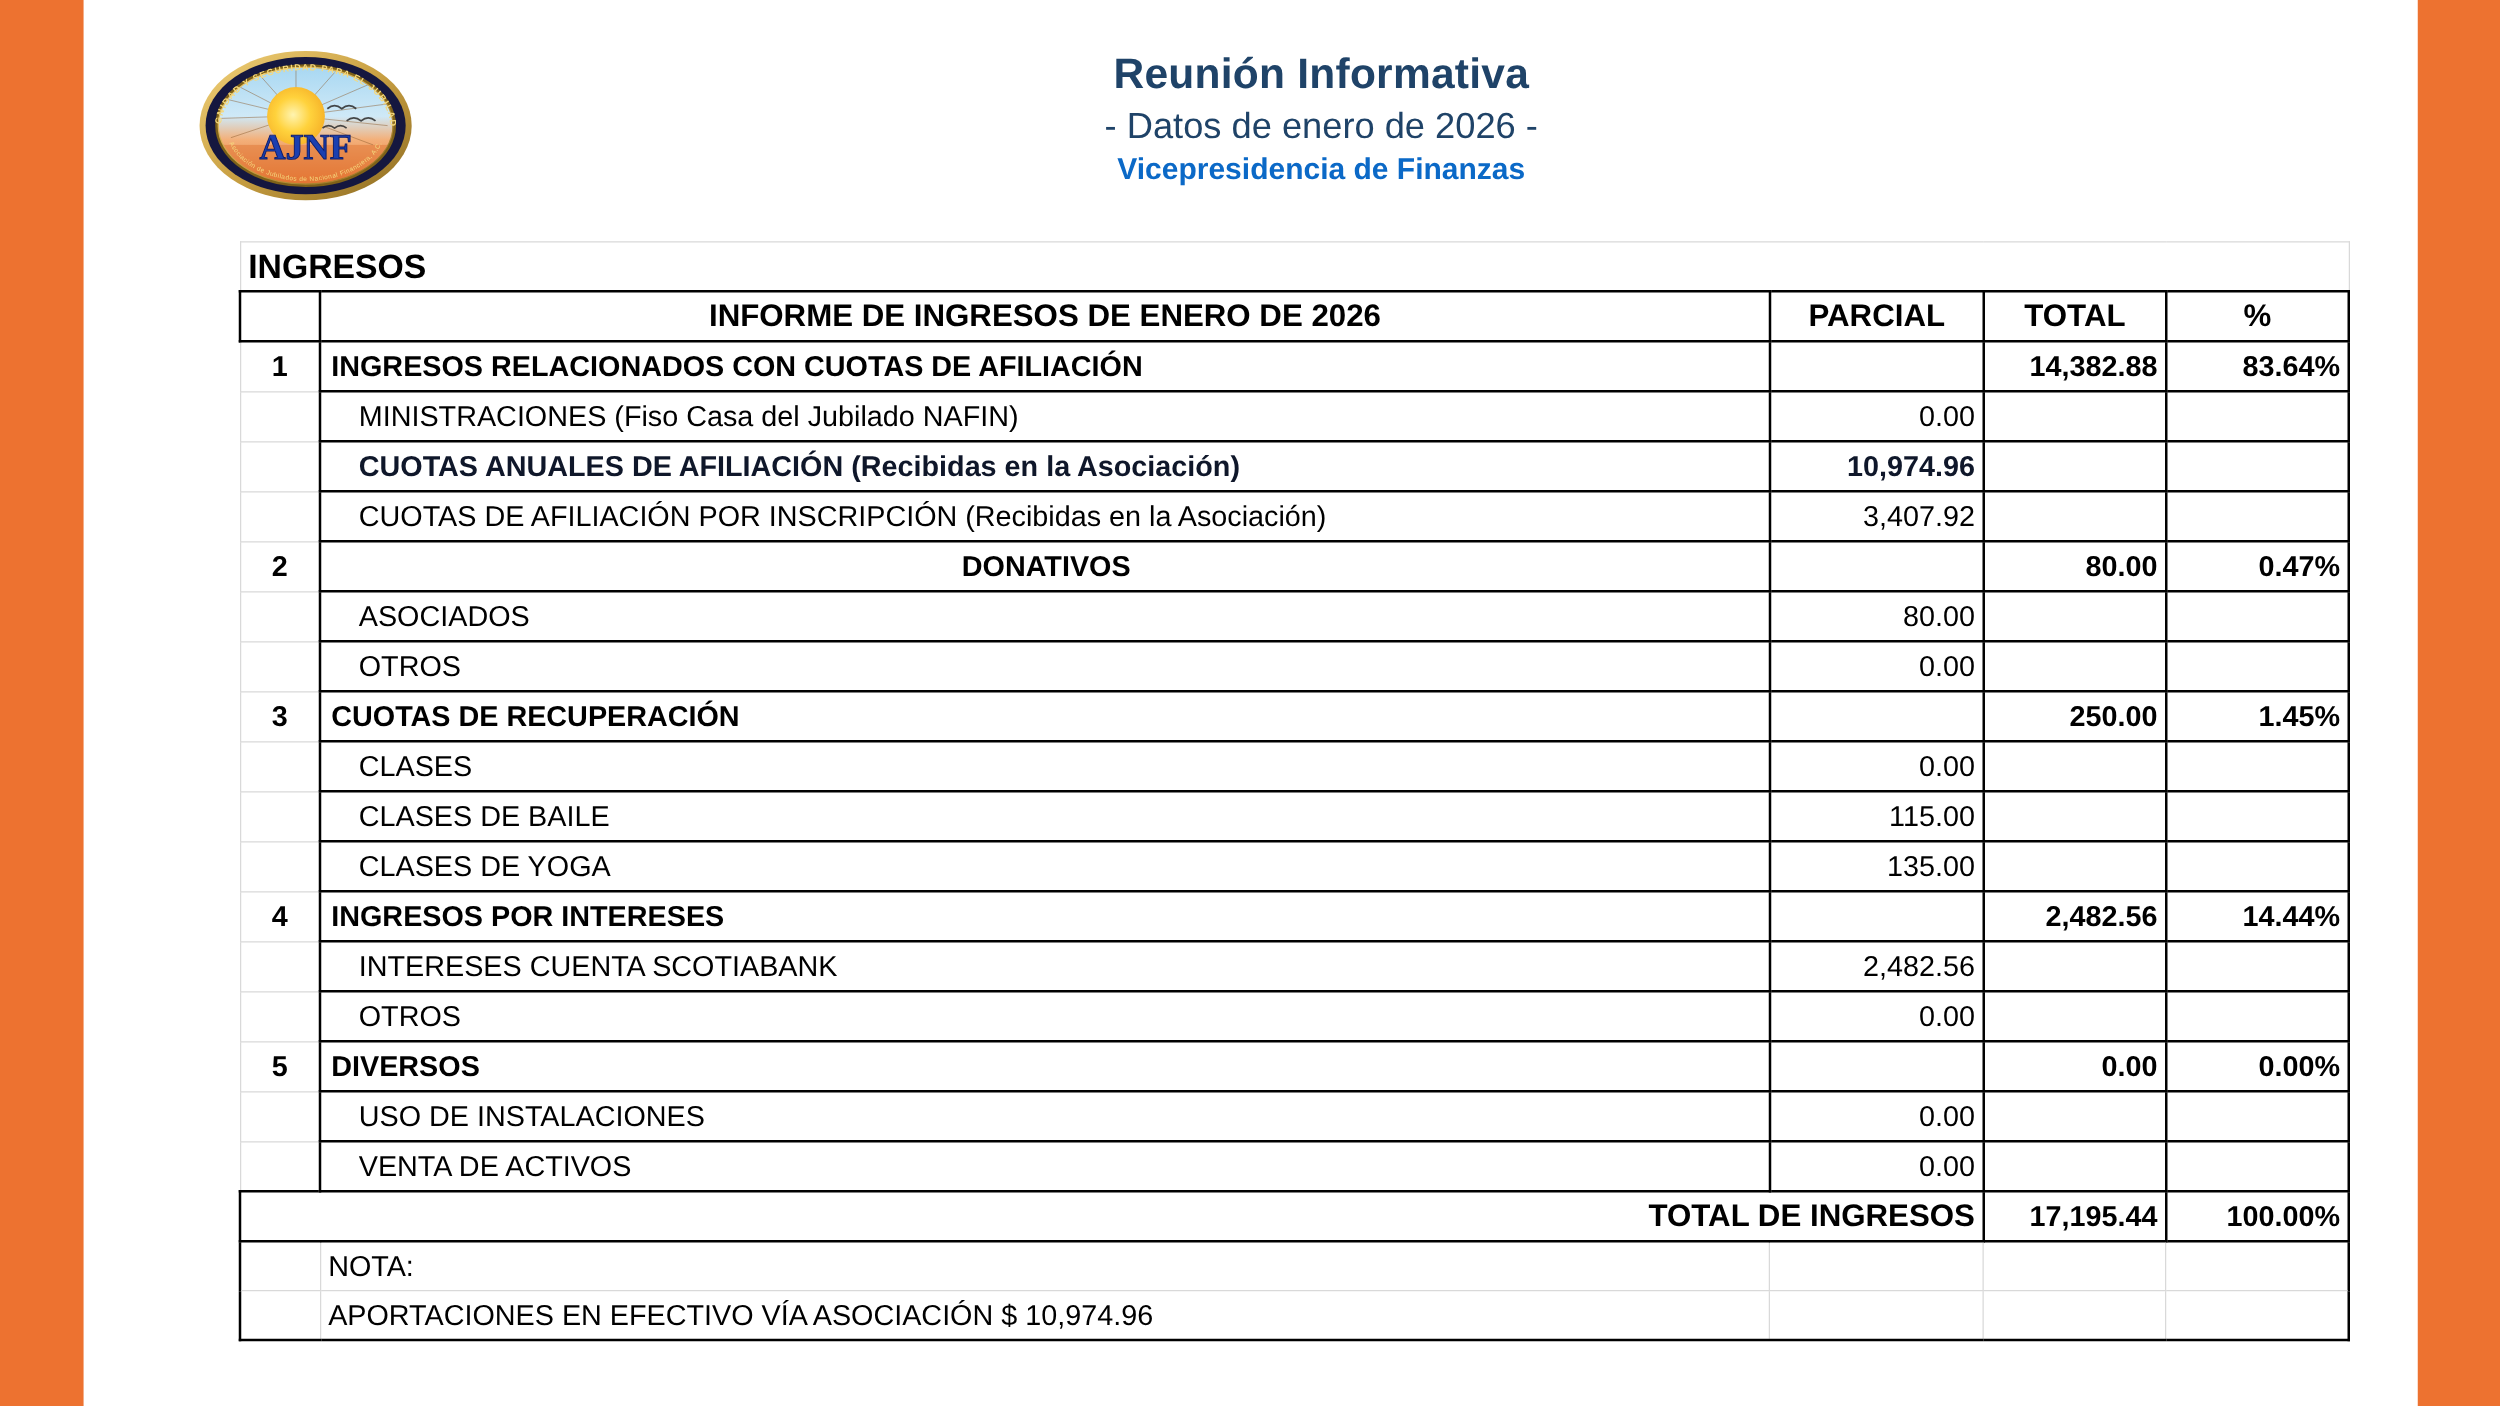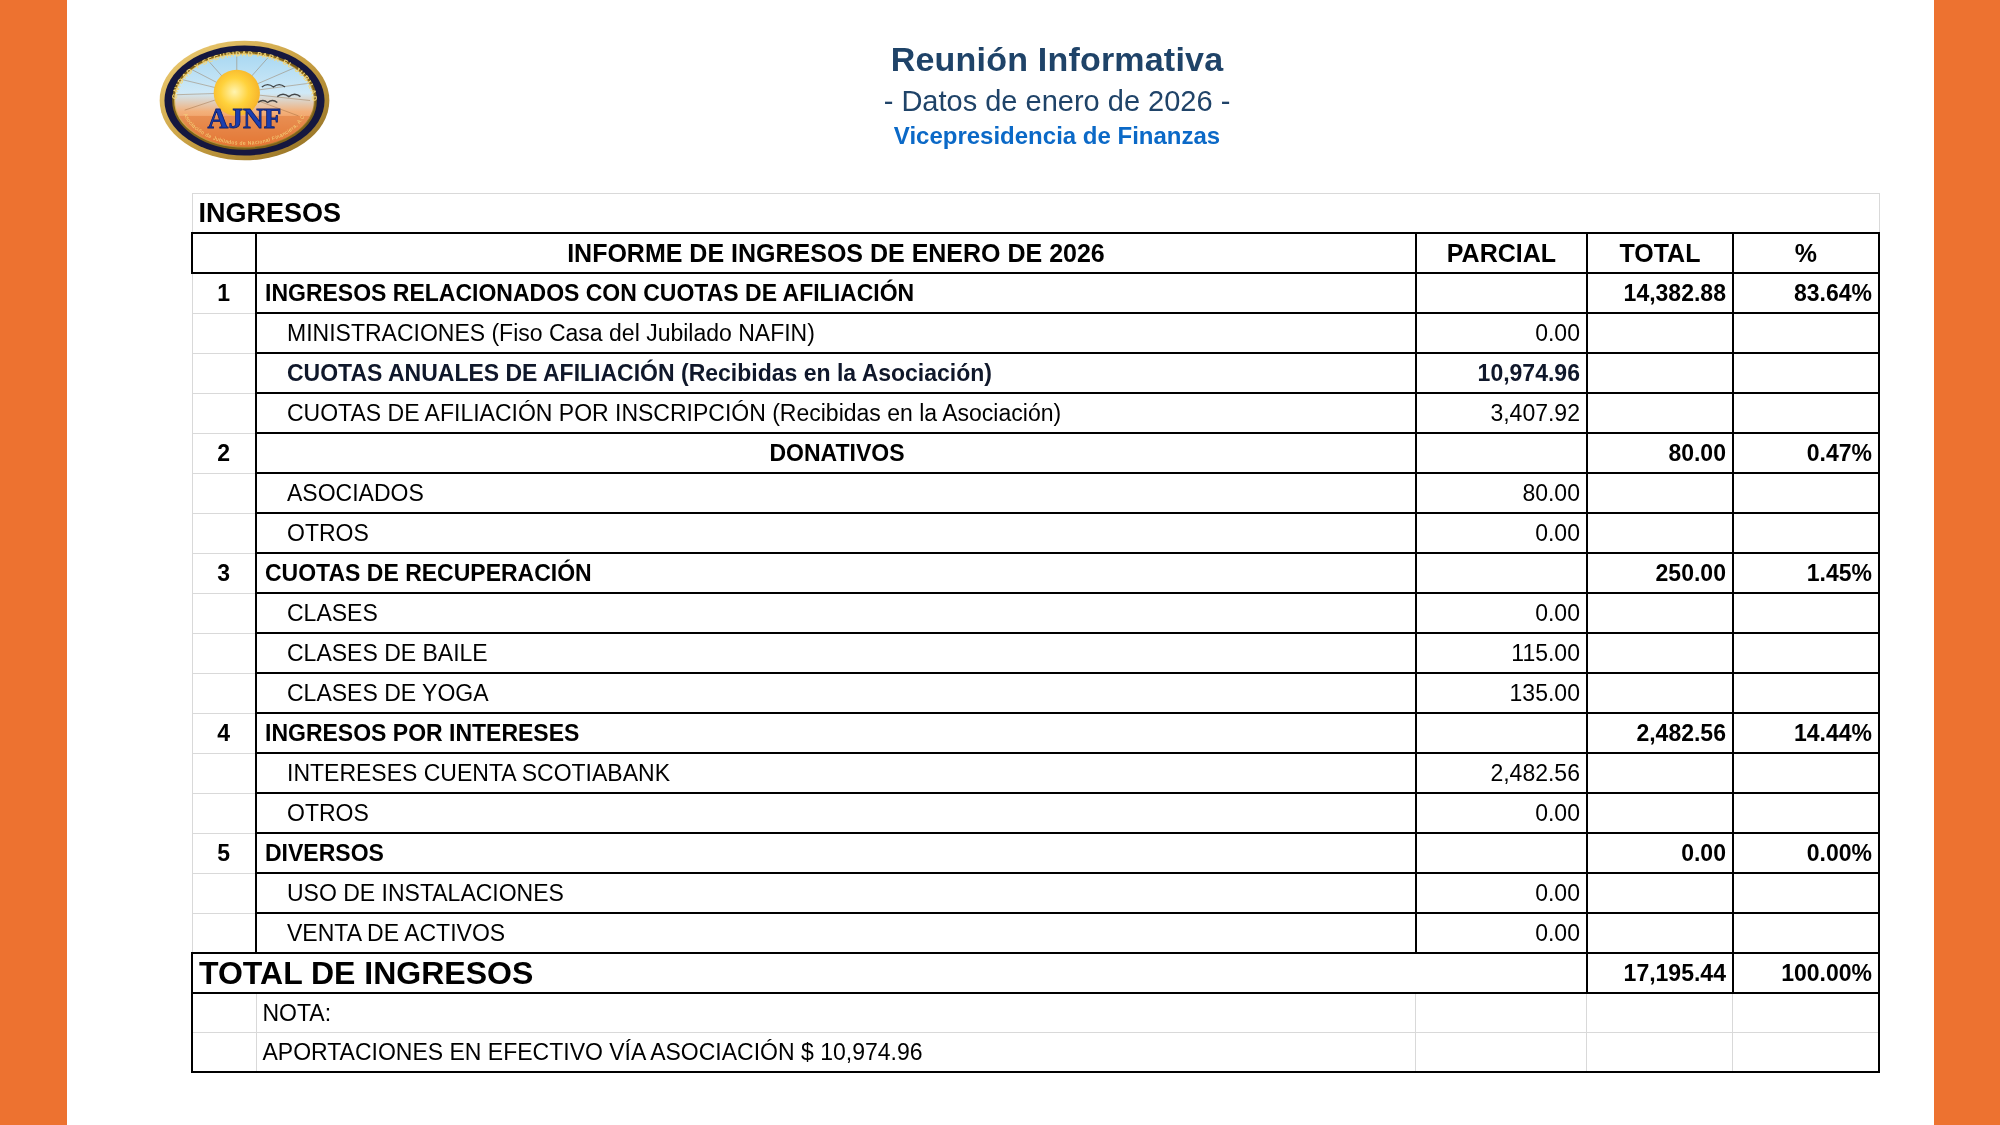--- a/index.html
+++ b/index.html
@@ -82,21 +82,21 @@
     text-align:left;font-weight:bold;font-size:27px;
     height:52px;
   }
   .hdr{
     text-align:center;font-weight:bold;font-size:25px;
     height:40px;
   }
   .grp{font-weight:bold;}
   .blue{color:#0f172a;font-weight:bold;}
   .totalrow{
-    text-align:left;font-weight:bold;font-size:32px;height:42px;
+    text-align:right;font-weight:bold;font-size:25px;height:42px;
   }
 </style>
 </head>
 <body>
 
 <div class="bar-left"></div>
 <div class="bar-right"></div>
 
 <div class="page">
 

